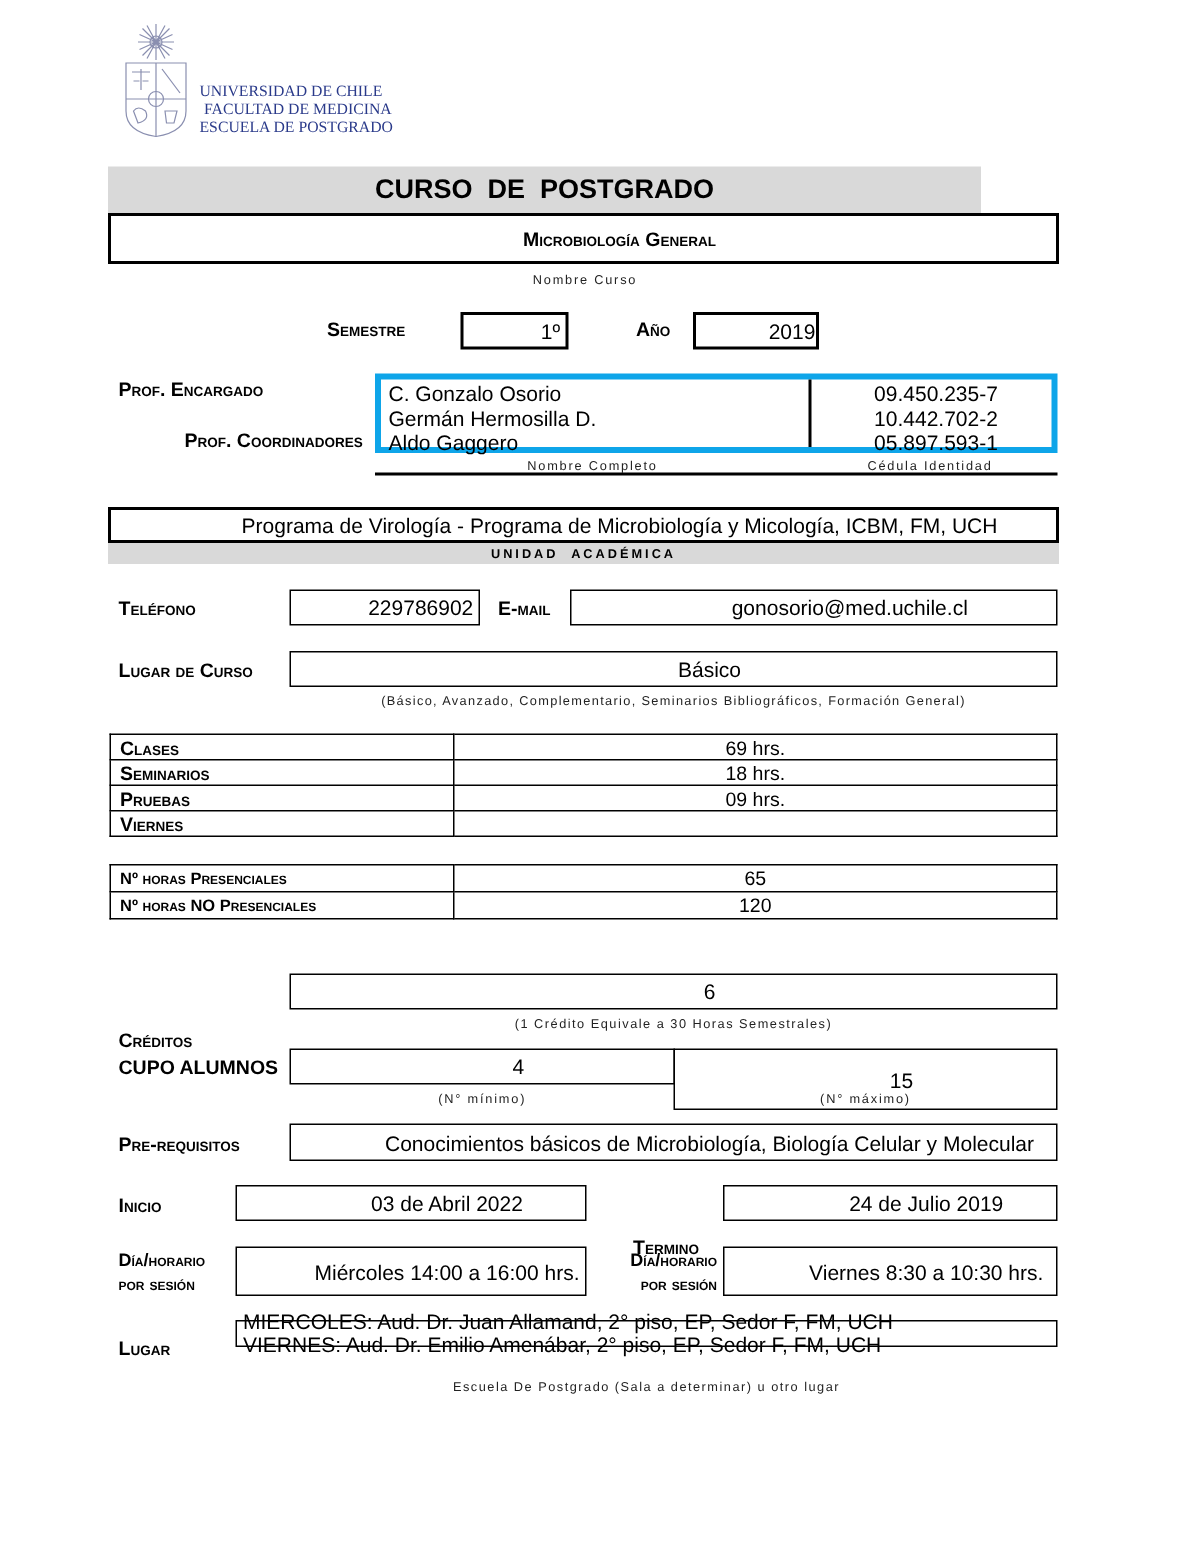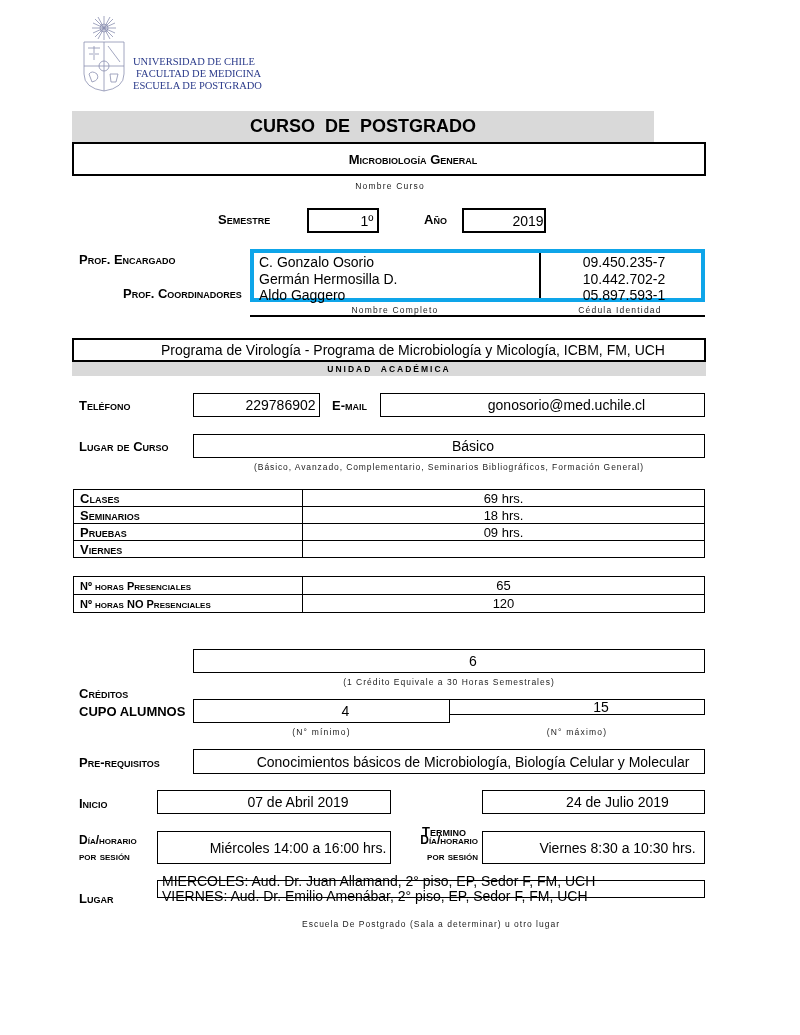--- a/index.html
+++ b/index.html
@@ -136,34 +136,34 @@
 <div class="lbl sc" style="left:79px;top:654px;margin-top:32px;">Créditos</div>
 <div class="box" style="left:193px;top:649px;width:512px;height:24px;">
   <span>6</span>
 </div>
 <div class="cap" style="left:193px;top:677px;width:512px;letter-spacing:1px;">(1 Crédito Equivale a 30 Horas Semestrales)</div>
 
 <div class="lbl" style="left:79px;top:704px;">CUPO ALUMNOS</div>
 <div class="box" style="left:193px;top:699px;width:257px;height:24px;">
   <span>4</span>
 </div>
-<div class="box" style="left:449px;top:699px;width:256px;height:16px;">
+<div class="box" style="left:449px;top:699px;width:256px;height:41px;">
   <span>15</span>
 </div>
 <div class="cap" style="left:193px;top:727px;width:257px;">(N° mínimo)</div>
 <div class="cap" style="left:449px;top:727px;width:256px;">(N° máximo)</div>
 
 <div class="lbl sc" style="left:79px;top:755px;">Pre-requisitos</div>
 <div class="box" style="left:193px;top:749px;width:512px;height:25px;">
   <span>Conocimientos básicos de Microbiología, Biología Celular y Molecular</span>
 </div>
 
 <div class="lbl sc" style="left:79px;top:796px;">Inicio</div>
 <div class="box" style="left:157px;top:790px;width:234px;height:24px;">
-  <span>07 de Abril 2019</span>
+  <span>03 de Abril 2022</span>
 </div>
 <div class="lbl sc" style="left:422px;top:796px;margin-top:28px;">Termino</div>
 <div class="box" style="left:482px;top:790px;width:223px;height:24px;">
   <span>24 de Julio 2019</span>
 </div>
 
 <div class="lbl sc" style="left:79px;top:832px;font-size:12px;line-height:16px;">
   <div>Día/horario</div>
   <div>por sesión</div>
 </div>

